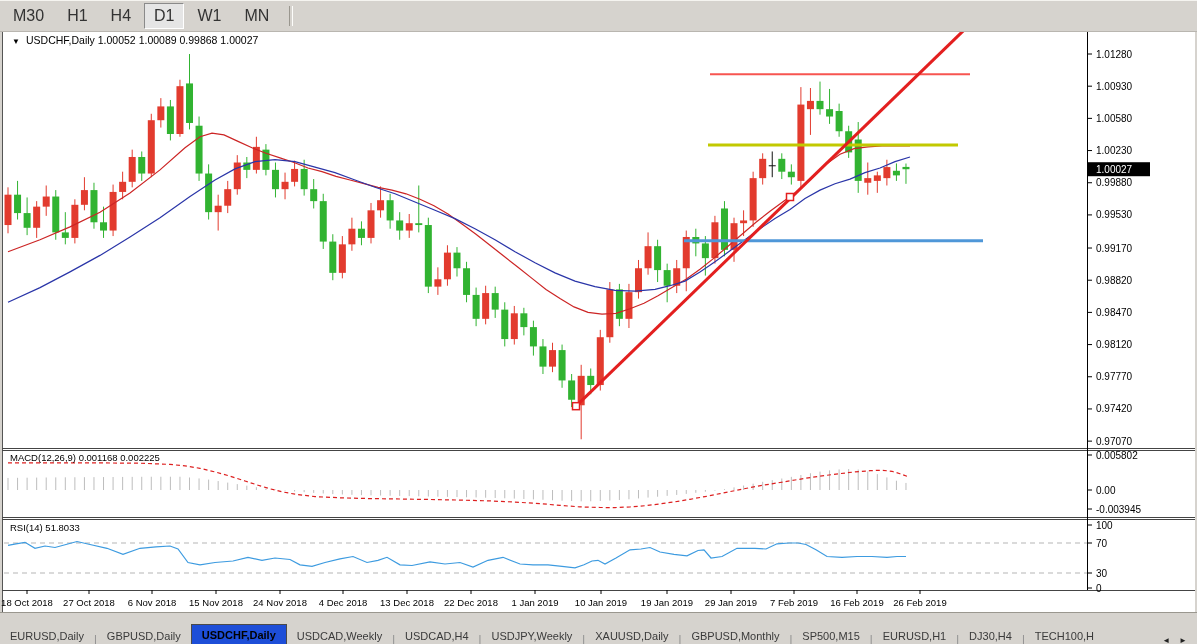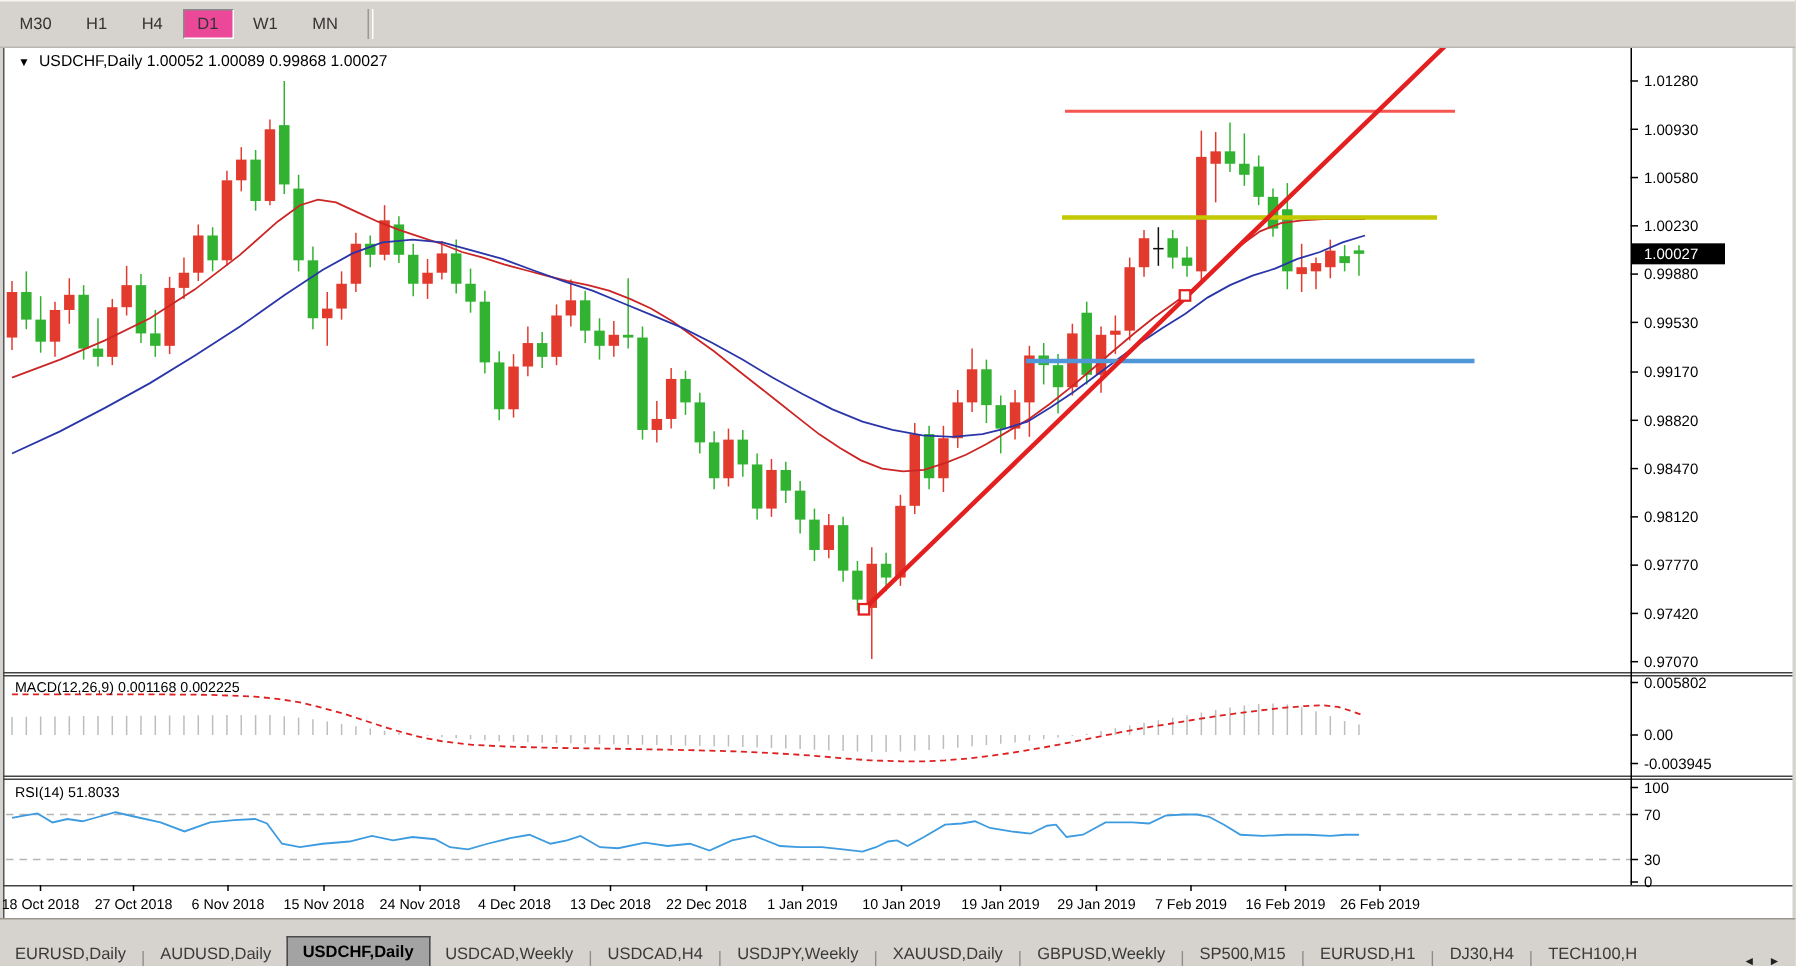--- a/index.html
+++ b/index.html
@@ -1,31 +1,31 @@
 <!DOCTYPE html>
 <html><head>
 <meta charset="utf-8">
 <style>
   html,body{margin:0;padding:0;background:#d6d3ce;}
   #app{position:relative;width:1197px;height:644px;background:#d6d3ce;overflow:hidden;
        font-family:"Liberation Sans", sans-serif;-webkit-font-smoothing:none;}
   
   #toolbar{position:absolute;left:0;top:0;width:1197px;height:30px;background:#d6d3ce;
            border-top:1px solid #f5f4f0;border-bottom:1px solid #b9b6b0;display:flex;align-items:center;z-index:5;}
-  .tf-btn{font-family:"Liberation Sans",sans-serif;font-size:11px;color:#333;background:transparent;
+  .tf-btn{font-family:"Liberation Sans",sans-serif;font-size:16px;color:#333;background:transparent;
           border:1px solid transparent;padding:3px 9px;margin-left:3px;cursor:default;}
-  .tf-btn.active{background:#ec4899;border-color:#8a8a8a #ffffff #ffffff #8a8a8a;}
+  .tf-btn.active{background:#e5e5e5;border-color:#8a8a8a #ffffff #ffffff #8a8a8a;}
   .tf-sep{width:2px;height:20px;margin-left:10px;border-left:1px solid #9a978f;border-right:1px solid #fdfdfb;}
   
   #chart-svg{position:absolute;left:0;top:0;z-index:1;}
   
   #tabbar{position:absolute;left:0;top:612px;width:1197px;height:32px;background:#d6d3ce;
           border-top:1px solid #9a978f;display:flex;align-items:flex-end;z-index:5;}
   .sym-tab{font-size:11px;color:#3a3a3a;padding:4px 10px 3px 10px;white-space:nowrap;cursor:default;}
-  .sym-tab.active{background:#a3a3a3;border:1px solid #4a4a4a;border-bottom:1px solid #ffffff;
+  .sym-tab.active{background:#1d4ed8;border:1px solid #4a4a4a;border-bottom:1px solid #ffffff;
                   font-weight:bold;color:#000;margin-top:0px;}
   .tab-sep{color:#8d8d8d;font-size:11px;padding-top:4px;}
   #tab-arrows{margin-left:auto;display:flex;align-items:center;gap:9px;padding:6px 10px 0 0;}
   .tab-arrow{font-size:8px;color:#222;cursor:default;}
 </style>
 </head>
 <body>
 
 <div id="app">
   <div id="toolbar">
@@ -416,31 +416,31 @@
       <line x1="794" y1="590" x2="794" y2="594" stroke="#000"></line>
       <text x="794" y="606" font-size="9.5" font-family="&quot;Liberation Sans&quot;, sans-serif" fill="#000000" text-anchor="middle">7 Feb 2019</text>
       <line x1="857" y1="590" x2="857" y2="594" stroke="#000"></line>
       <text x="857" y="606" font-size="9.5" font-family="&quot;Liberation Sans&quot;, sans-serif" fill="#000000" text-anchor="middle">16 Feb 2019</text>
       <line x1="920" y1="590" x2="920" y2="594" stroke="#000"></line>
       <text x="920" y="606" font-size="9.5" font-family="&quot;Liberation Sans&quot;, sans-serif" fill="#000000" text-anchor="middle">26 Feb 2019</text>
     </svg>
   <div id="tabbar">
       <div class="sym-tab">EURUSD,Daily</div>
       <span class="tab-sep">|</span>
-      <div class="sym-tab">AUDUSD,Daily</div>
+      <div class="sym-tab">GBPUSD,Daily</div>
       <div class="sym-tab active">USDCHF,Daily</div>
       <div class="sym-tab">USDCAD,Weekly</div>
       <span class="tab-sep">|</span>
       <div class="sym-tab">USDCAD,H4</div>
       <span class="tab-sep">|</span>
       <div class="sym-tab">USDJPY,Weekly</div>
       <span class="tab-sep">|</span>
       <div class="sym-tab">XAUUSD,Daily</div>
       <span class="tab-sep">|</span>
-      <div class="sym-tab">GBPUSD,Weekly</div>
+      <div class="sym-tab">GBPUSD,Monthly</div>
       <span class="tab-sep">|</span>
       <div class="sym-tab">SP500,M15</div>
       <span class="tab-sep">|</span>
       <div class="sym-tab">EURUSD,H1</div>
       <span class="tab-sep">|</span>
       <div class="sym-tab">DJ30,H4</div>
       <span class="tab-sep">|</span>
       <div class="sym-tab">TECH100,H</div>
       <div id="tab-arrows">
         <span class="tab-arrow">◄</span>

